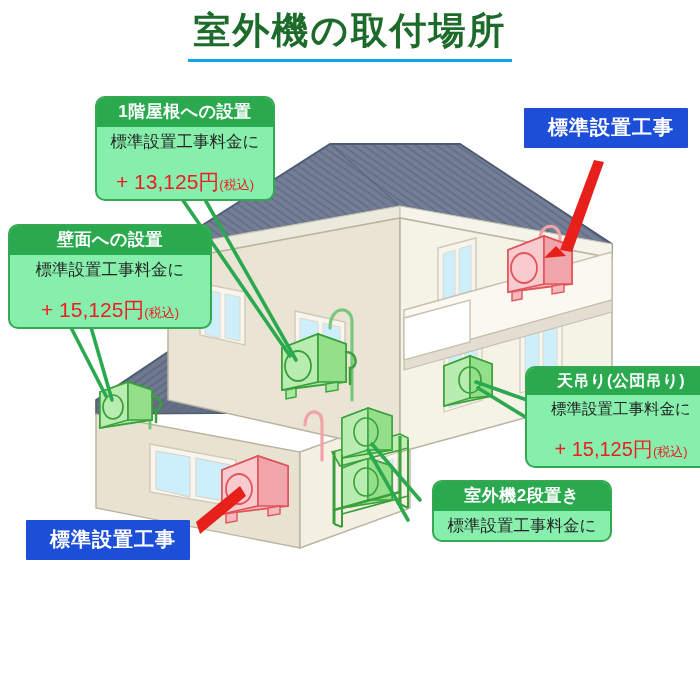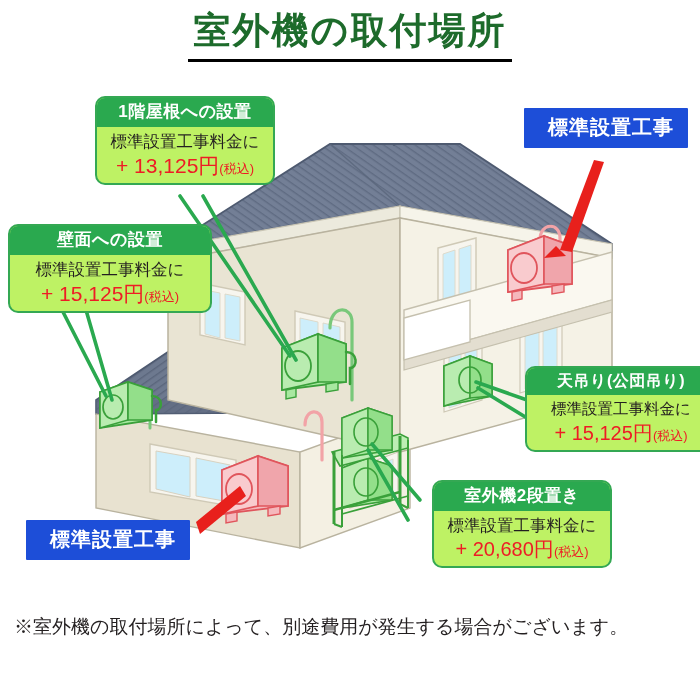--- a/index.html
+++ b/index.html
@@ -18,28 +18,28 @@
     position:absolute;left:0;top:8px;width:700px;
     text-align:center;
   }
   .title-text{
     display:inline-block;
     font-size:37px;
     font-weight:bold;
     color:#1d6b2b;
     letter-spacing:2px;
     padding:0 6px 5px 6px;
-    border-bottom:3px solid #000000;
+    border-bottom:3px solid #0ea5e9;
     line-height:1.25;
   }
 
   
   .callout{
     position:absolute;
-    background:#bef264;
+    background:#86efac;
     border:2px solid #34a853;
     border-radius:10px;
     box-sizing:border-box;
     overflow:hidden;
     z-index:40;
   }
   .callout .hd{
     background:#2aa94f;
     color:#ffffff;
     font-weight:bold;
@@ -59,21 +59,21 @@
     color:#231f20;
     line-height:1.25;
     white-space:nowrap;
     text-align:center;
   }
   .callout .l2{
     font-size:21px;
     color:#ee1c25;
     line-height:1.2;
     white-space:nowrap;
-    margin-top:2px;
+    margin-top:18px;
   }
   .callout .l2 .tax{font-size:13px;}
 
   
   .badge{
     position:absolute;
     background:#1d4ed8;
     border-radius:1px;
     color:#ffffff;
     font-size:20px;
@@ -323,27 +323,23 @@
       <div class="l2" style="font-size:20px;">
         <span>+ 15,125円</span><span class="tax">(税込)</span>
       </div>
     </div>
   </div>
 
   <div class="callout" style="left:432px;top:480px;width:180px;">
     <div class="hd">室外機2段置き</div>
     <div class="bd">
       <div class="l1">標準設置工事料金に</div>
-      <div class="l2" style="font-size:20px;">
-        <span>+ 20,680円</span><span class="tax">(税込)</span>
-      </div>
     </div>
   </div>
 
   <div class="badge" style="left:524px;top:108px;width:164px;">標準設置工事</div>
 
   <div class="badge" style="left:26px;top:520px;width:164px;">標準設置工事</div>
 
   <div class="notes">
-    <div>※室外機の取付場所によって、別途費用が発生する場合がございます。</div>
   </div>
 
 </div>
 
 </body></html>

